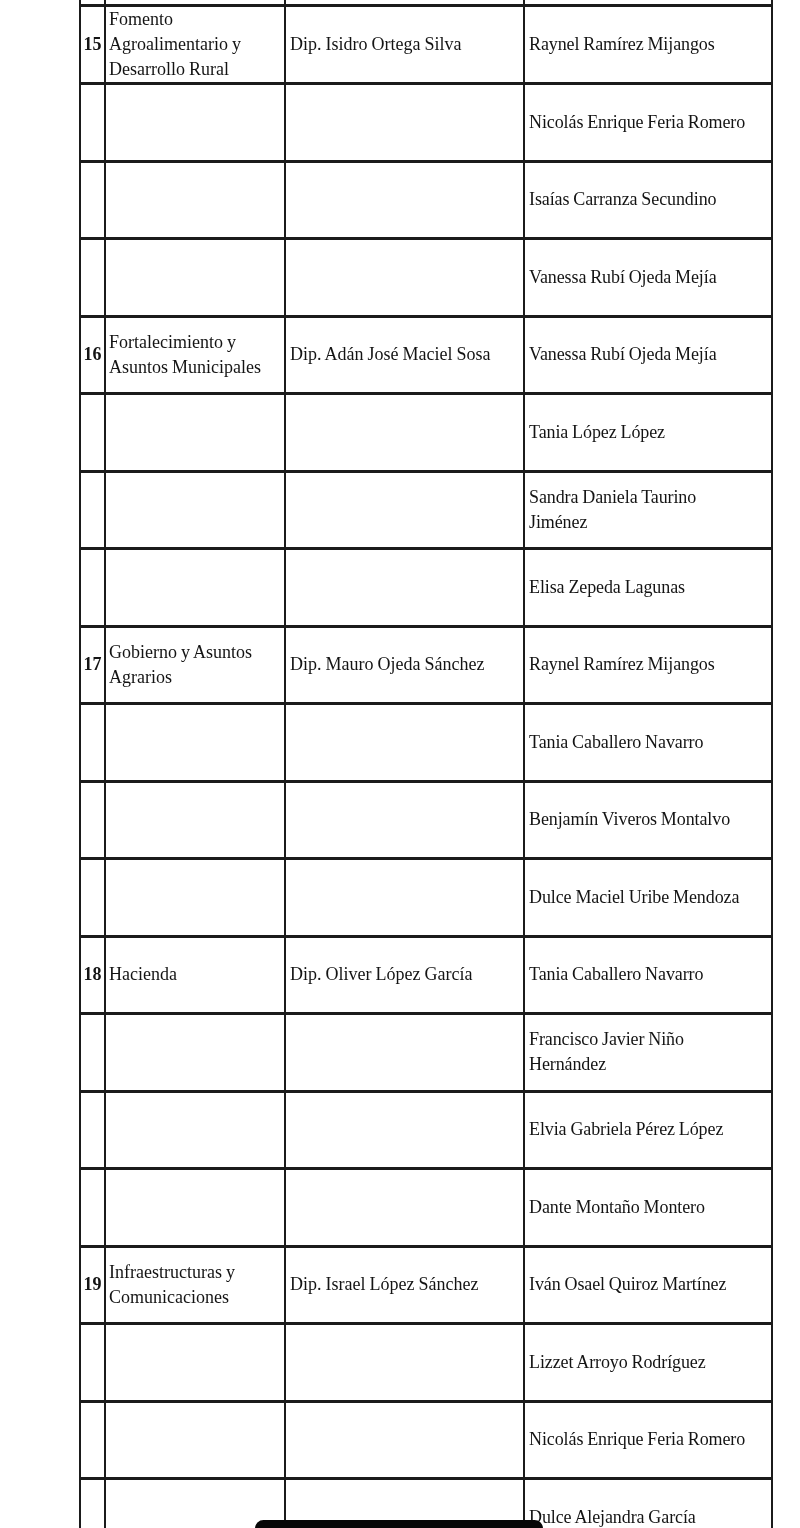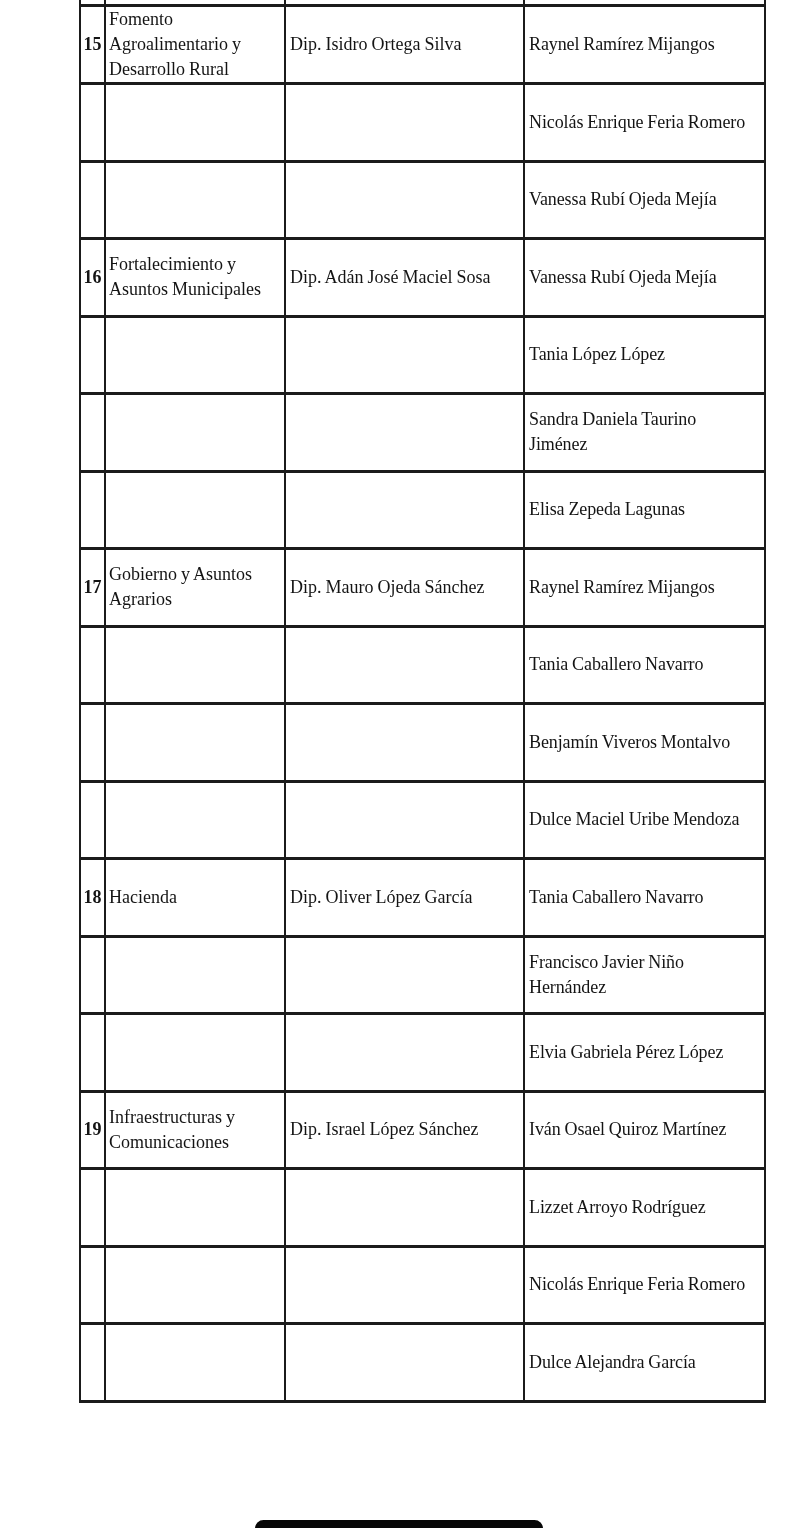--- a/index.html
+++ b/index.html
@@ -50,21 +50,21 @@
     width: 159px;
     padding: 0 16px 0 3px;
   }
   td.col-pres {
     width: 231px;
     padding: 0 2px 0 4px;
     margin-left: 22px;
   }
   td.col-int {
     width: 225px;
-    padding: 0 10px 0 4px;
+    padding: 0 17px 0 4px;
     letter-spacing: -0.1px;
   }
   .home-indicator {
     position: absolute;
     left: 255px;
     top: 1520px;
     width: 288px;
     height: 17px;
     background: #070707;
     border-radius: 9px;
@@ -92,20 +92,26 @@
         <tr class="data-row">
           <td class="col-num"></td>
           <td class="col-comision"></td>
           <td class="col-pres"></td>
           <td class="col-int">Nicolás Enrique Feria Romero</td>
         </tr>
         <tr class="data-row">
           <td class="col-num"></td>
           <td class="col-comision"></td>
           <td class="col-pres"></td>
+          <td class="col-int">Isaías Carranza Secundino</td>
+        </tr>
+        <tr class="data-row">
+          <td class="col-num"></td>
+          <td class="col-comision"></td>
+          <td class="col-pres"></td>
           <td class="col-int">Vanessa Rubí Ojeda Mejía</td>
         </tr>
         <tr class="data-row">
           <td class="col-num">16</td>
           <td class="col-comision">Fortalecimiento y Asuntos Municipales</td>
           <td class="col-pres">Dip. Adán José Maciel Sosa</td>
           <td class="col-int">Vanessa Rubí Ojeda Mejía</td>
         </tr>
         <tr class="data-row">
           <td class="col-num"></td>
@@ -161,20 +167,26 @@
           <td class="col-pres"></td>
           <td class="col-int">Francisco Javier Niño Hernández</td>
         </tr>
         <tr class="data-row">
           <td class="col-num"></td>
           <td class="col-comision"></td>
           <td class="col-pres"></td>
           <td class="col-int">Elvia Gabriela Pérez López</td>
         </tr>
         <tr class="data-row">
+          <td class="col-num"></td>
+          <td class="col-comision"></td>
+          <td class="col-pres"></td>
+          <td class="col-int">Dante Montaño Montero</td>
+        </tr>
+        <tr class="data-row">
           <td class="col-num">19</td>
           <td class="col-comision">Infraestructuras y Comunicaciones</td>
           <td class="col-pres">Dip. Israel López Sánchez</td>
           <td class="col-int">Iván Osael Quiroz Martínez</td>
         </tr>
         <tr class="data-row">
           <td class="col-num"></td>
           <td class="col-comision"></td>
           <td class="col-pres"></td>
           <td class="col-int">Lizzet Arroyo Rodríguez</td>

